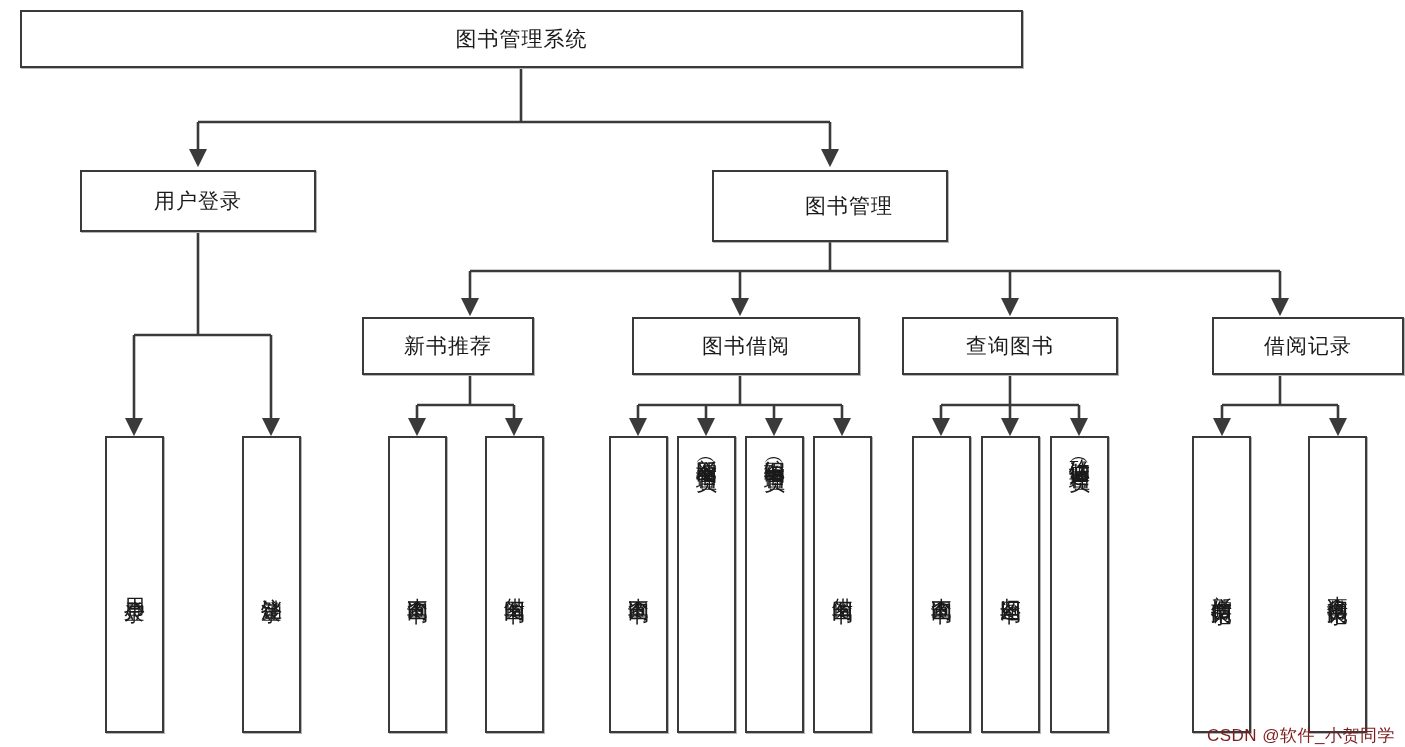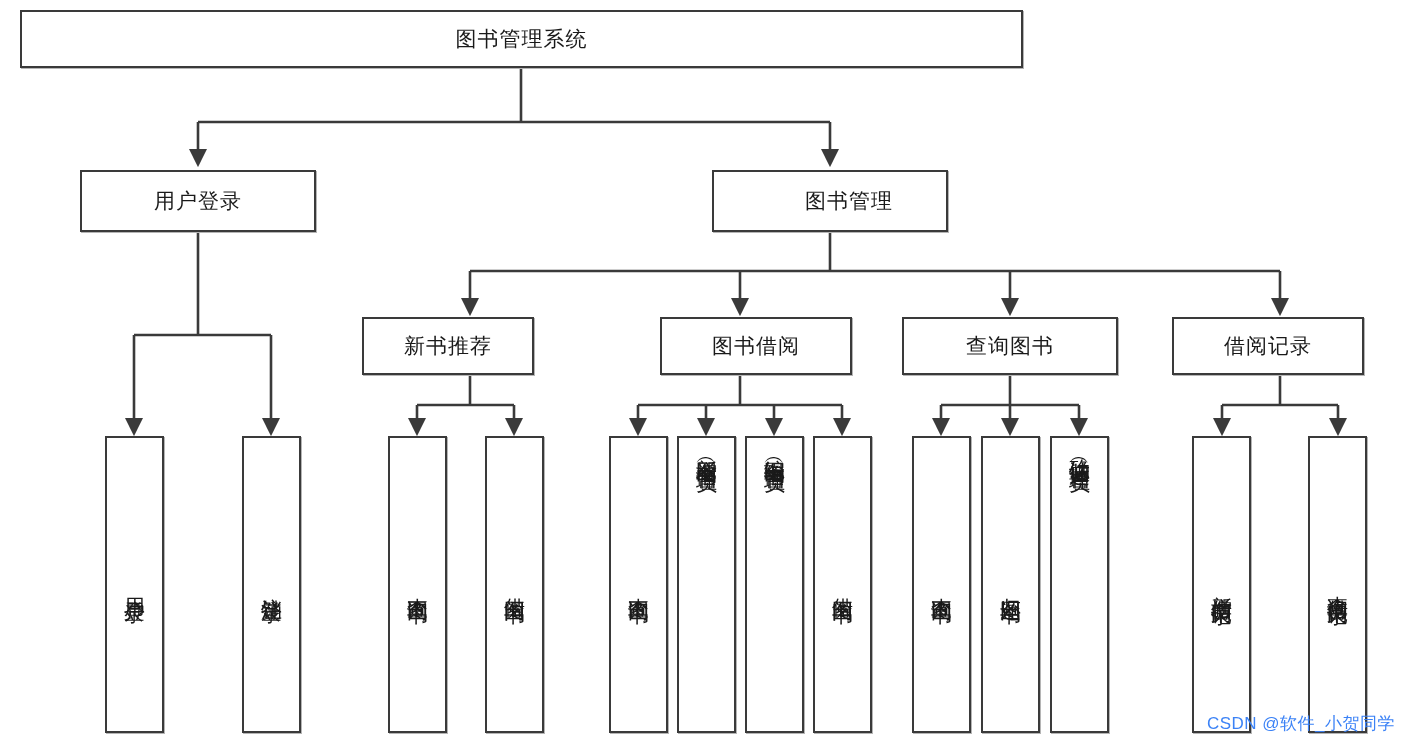--- a/index.html
+++ b/index.html
@@ -54,23 +54,23 @@
     white-space: nowrap;
     line-height: 1.05;
   }
   .node.vert.centered {
     align-items: center;
     padding-top: 0;
   }
   .watermark {
     position: absolute;
     right: 10px;
-    bottom: 12px;
+    bottom: 0;
     font-size: 17px;
-    color: #3b82f6;
+    color: #7f1d1d;
     letter-spacing: 0.5px;
     white-space: nowrap;
   }
 </style>
 </head>
 <body>
 
 <div id="canvas">
 
   <svg id="wires" viewBox="0 0 1405 747">
@@ -123,34 +123,34 @@
     </g>
   </svg>
 
   <div class="node horiz" style="left:20px; top:10px; width:1003px; height:58px;">
     <span>图书管理系统</span>
   </div>
 
   <div class="node horiz" style="left:80px; top:170px; width:236px; height:62px;">
     <span>用户登录</span>
   </div>
-  <div class="node horiz" style="left:712px; top:170px; width:236px; height:62px;padding-left:38px;">
+  <div class="node horiz" style="left:712px; top:170px; width:236px; height:72px;padding-left:38px;">
     <span>图书管理</span>
   </div>
 
   <div class="node horiz" style="left:362px; top:317px; width:172px; height:58px;">
     <span>新书推荐</span>
   </div>
-  <div class="node horiz" style="left:632px; top:317px; width:192px; height:58px;margin-left:28px;">
+  <div class="node horiz" style="left:632px; top:317px; width:228px; height:58px;">
     <span>图书借阅</span>
   </div>
   <div class="node horiz" style="left:902px; top:317px; width:216px; height:58px;">
     <span>查询图书</span>
   </div>
-  <div class="node horiz" style="left:1172px; top:317px; width:192px; height:58px;">
+  <div class="node horiz" style="left:1212px; top:317px; width:192px; height:58px;">
     <span>借阅记录</span>
   </div>
 
   <div class="node vert centered" style="left:105px; top:436px; width:59px; height:297px;">
     <span class="vlabel">用户登录</span>
   </div>
   <div class="node vert centered" style="left:242px; top:436px; width:59px; height:297px;">
     <span class="vlabel">注销登录</span>
   </div>
 

